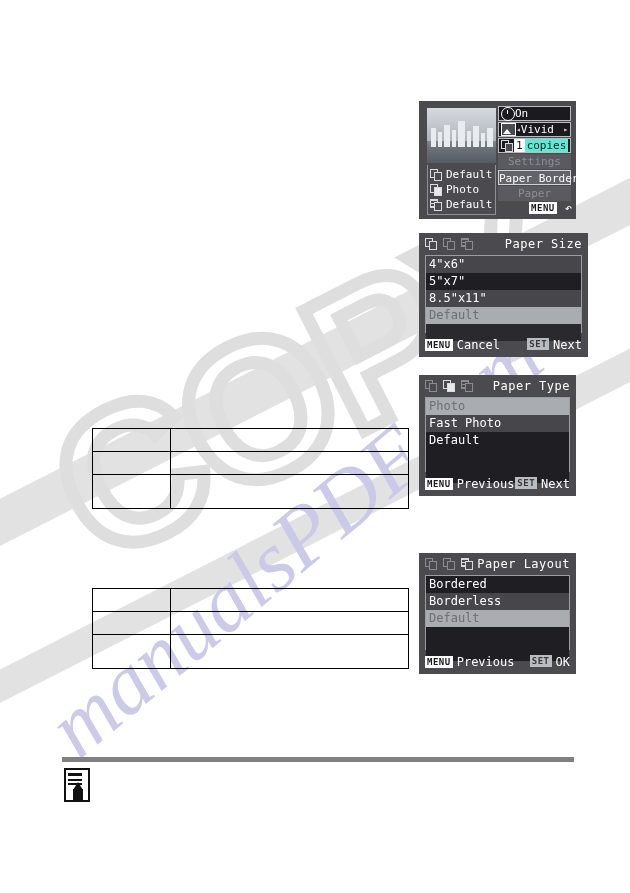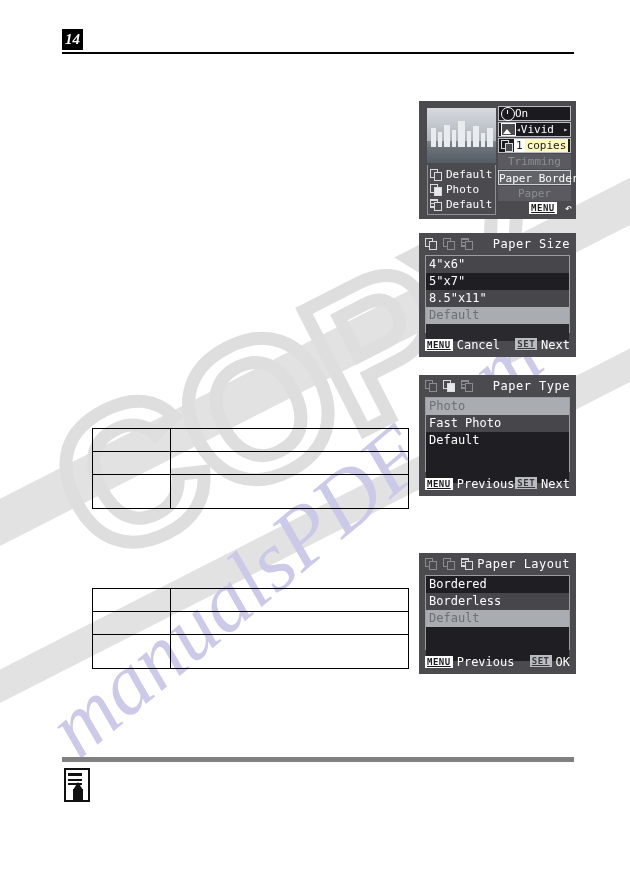--- a/index.html
+++ b/index.html
@@ -161,21 +161,21 @@
   
   .lcd {
     position: absolute;
     background: #4b4b4f;
     z-index: 4;
     font-family: "DejaVu Sans Mono", monospace;
     color: #ffffff;
     -webkit-font-smoothing: none;
   }
   #screen-print-menu  { left: 419px; top: 101px; width: 157px; height: 118px; }
-  #screen-paper-size  { left: 419px; top: 233px; width: 157px; height: 124px; }
+  #screen-paper-size  { left: 419px; top: 233px; width: 157px; height: 124px; padding-left: 12px; }
   #screen-paper-type  { left: 419px; top: 375px; width: 157px; height: 121px; }
   #screen-page-layout { left: 419px; top: 553px; width: 157px; height: 121px; }
 
   
   .pm-thumb {
     position: absolute;
     left: 8px; top: 7px;
     width: 69px; height: 55px;
     background: linear-gradient(#c7ccd2 0%, #b7bdc4 38%, #8e949b 52%, #6f757c 72%, #5e646b 100%);
     overflow: hidden;
@@ -249,21 +249,21 @@
   .copies-val {
     display: inline-block;
     background: #ffffff;
     color: #1b1b1f;
     padding: 0 2px;
     font-size: 11px;
     line-height: 13px;
   }
   .copies-word {
     display: inline-block;
-    background: #fef9c3;
+    background: #5eead4;
     color: #1b1b1f;
     padding: 0 2px;
     font-size: 11px;
     line-height: 13px;
   }
   .menu-back {
     position: absolute;
     right: 4px; bottom: 4px;
     display: flex;
     align-items: center;
@@ -374,43 +374,38 @@
   .btn-chip {
     background: #ffffff;
     color: #1b1b1f;
     font-size: 9px;
     font-weight: bold;
     line-height: 12px;
     padding: 0 2px;
     margin-right: 4px;
     letter-spacing: .5px;
     display: inline-block;
-    text-decoration: underline;
   }
   .btn-chip.dim { background: #b9bcc1; color: #3a3a3f; }
   .foot-right { margin-left: auto; display: flex; align-items: flex-start; }
   .foot-left  { display: flex; align-items: center; }
   .back-arrow { font-size: 12px; color: #fff; }
 </style>
 </head>
 <body>
 
 <div class="watermark-layer">
   <div class="wm-band b1"></div>
   <div class="wm-band b2"></div>
   <div class="wm-copy">COPY</div>
   <div class="wm-site">manualsPDF.com</div>
 </div>
 
 <div class="page">
 
-  <div class="header">
-    <div class="header-badge">14</div>
-    <div class="header-rule"></div>
-  </div>
 
   <table class="doc-table" id="table-one">
     <colgroup>
         <col style="width:78px">
         <col style="width:238px">
       </colgroup>
     <tbody>
       <tr>
         <td style="height:22px"></td>
         <td></td>
@@ -513,21 +508,21 @@
 
       <div class="opt-row">
         <span class="pic">
             <span class="pg-back"></span>
             <span class="pg-front"></span>
           </span>
         <span class="copies-val">1</span>
         <span class="copies-word">copies</span>
       </div>
 
-      <div class="cmd-row">Trimming</div>
+      <div class="cmd-row">Settings</div>
       <div class="cmd-row active">Paper Bordered</div>
       <div class="cmd-row">Paper</div>
     </div>
 
     <div class="menu-back">
       <span class="btn-chip">MENU</span>
       <span class="back-arrow">↶</span>
     </div>
   </div>
 

